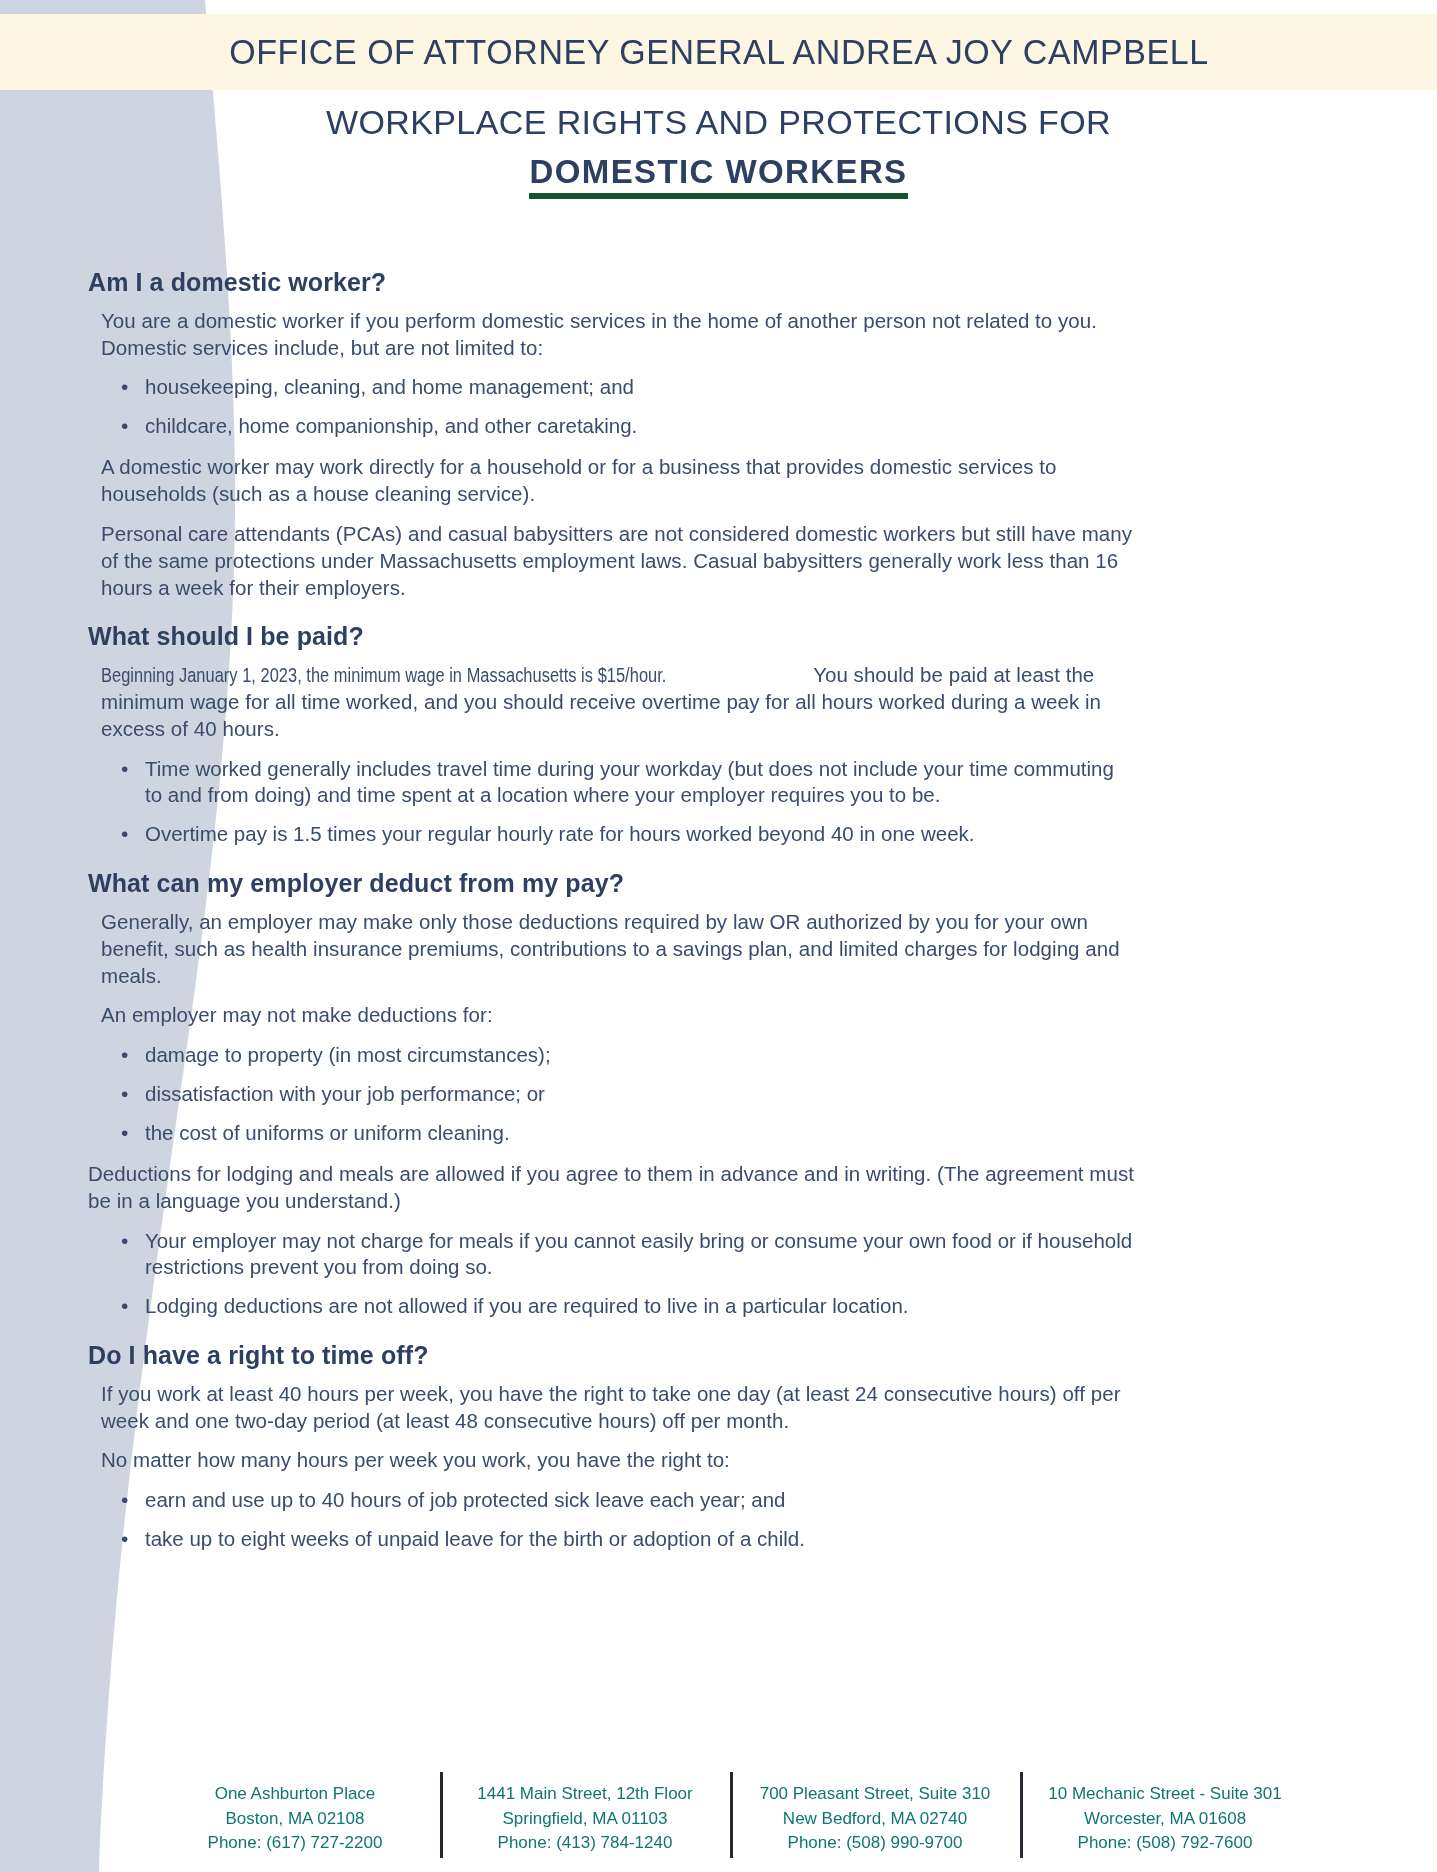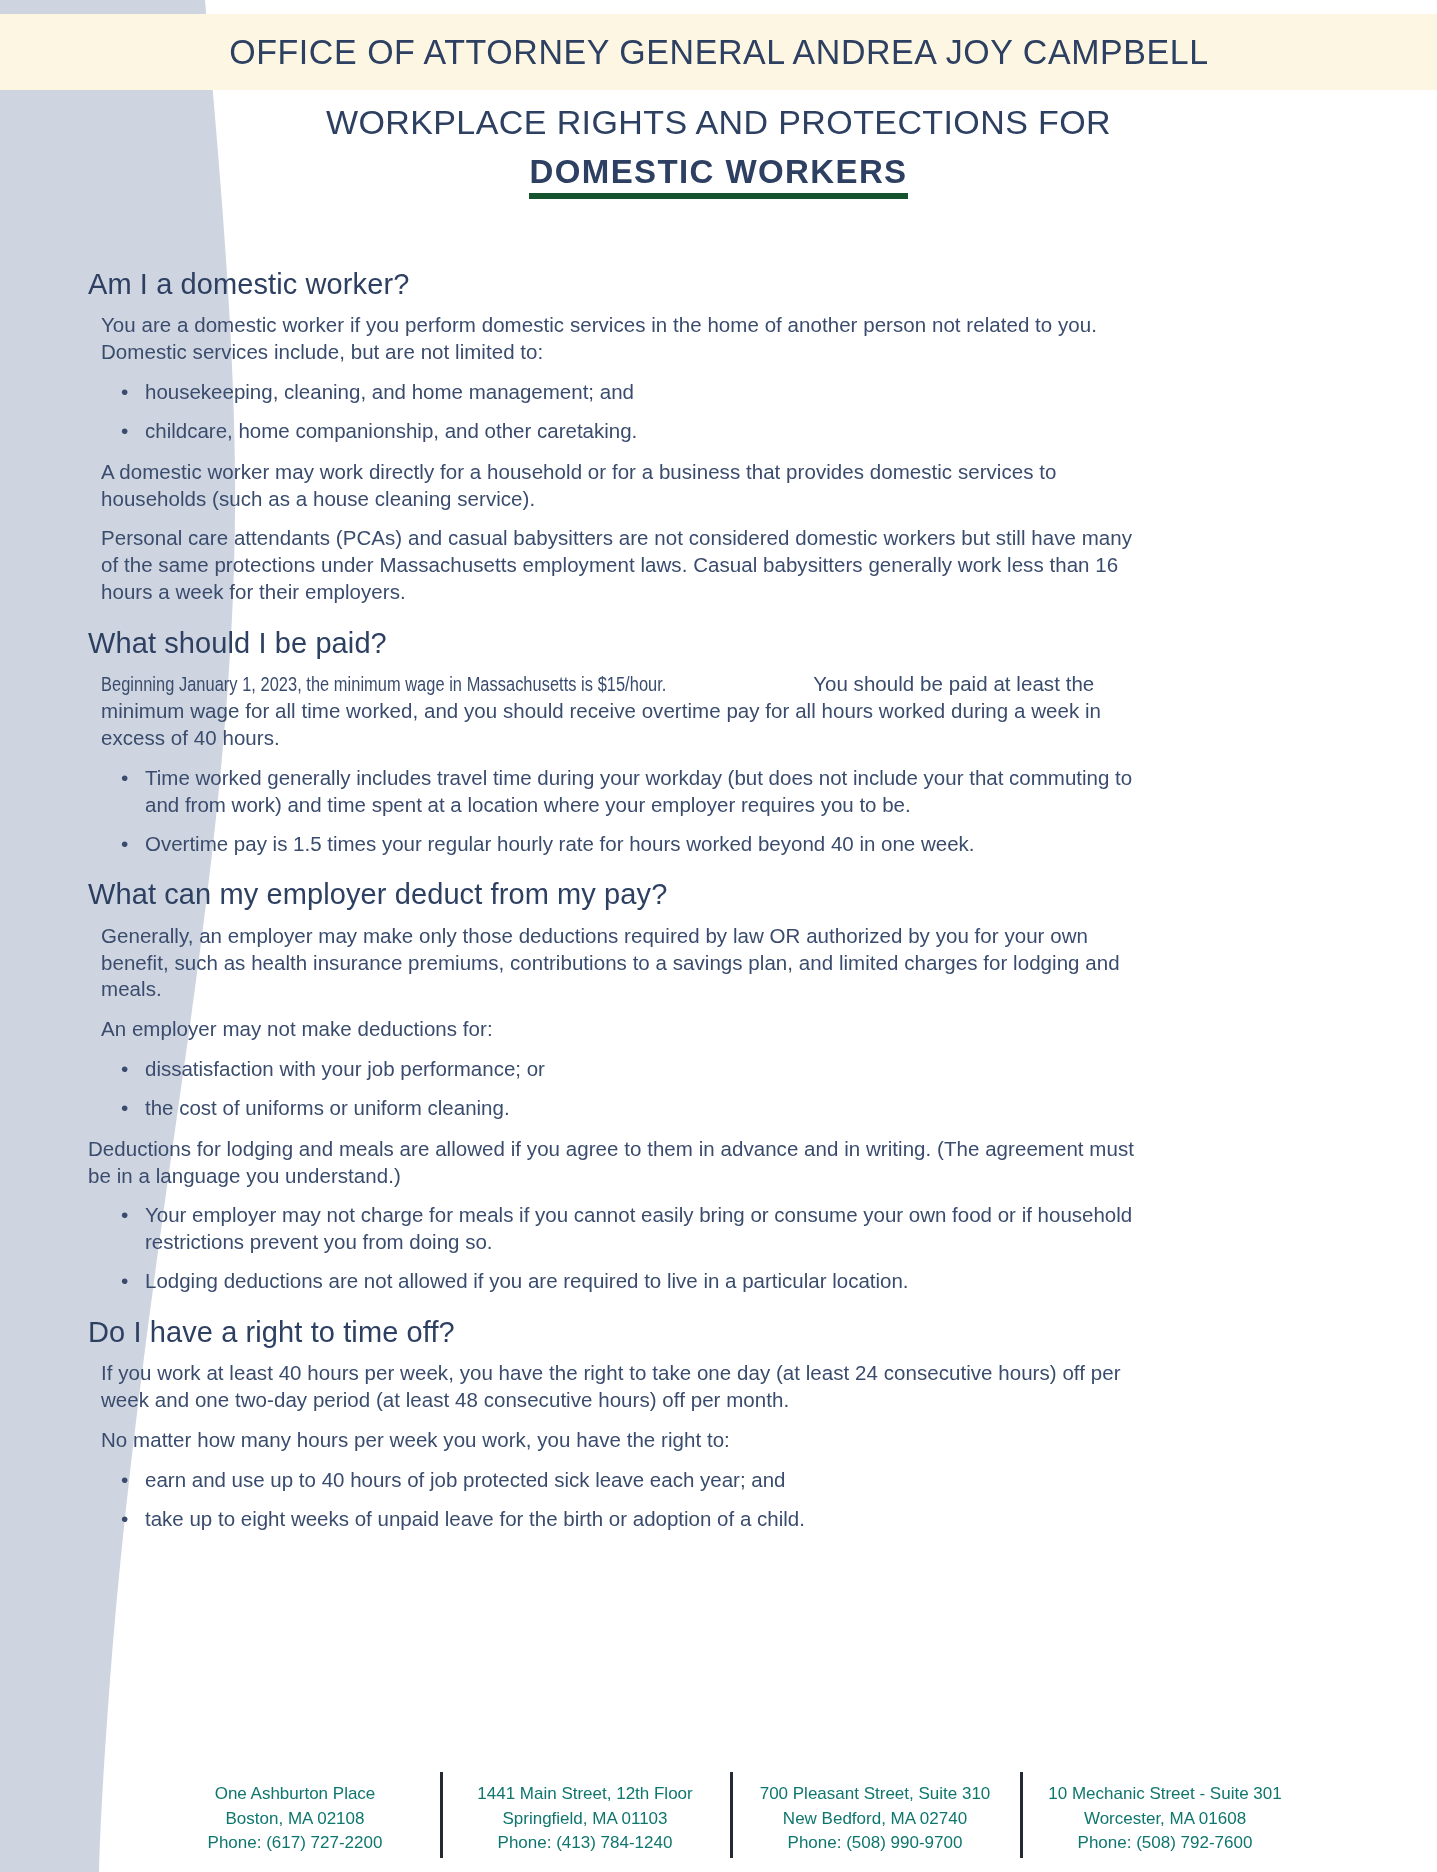--- a/index.html
+++ b/index.html
@@ -79,22 +79,22 @@
   
   #content {
     position: absolute;
     left: 88px;
     top: 268px;
     width: 1048px;
     z-index: 3;
   }
 
   h2.section {
-    font-size: 29px;
-    font-weight: normal;
+    font-size: 25px;
+    font-weight: bold;
     color: #2e4061;
     margin: 0 0 11px 0;
     letter-spacing: 0.1px;
     line-height: 1.15;
   }
   .sec-deduct { margin-left: 4px; }
   .sec-timeoff { margin-left: 4px; }
 
   p.para {
     font-size: 20.5px;
@@ -195,30 +195,31 @@
       <li>childcare, home companionship, and other caretaking.</li>
     </ul>
     <p class="para indent">A domestic worker may work directly for a household or for a business that provides domestic services to households (such as a house cleaning service).</p>
     <p class="para indent">Personal care attendants (PCAs) and casual babysitters are not considered domestic workers but still have many of the same protections under Massachusetts employment laws. Casual babysitters generally work less than 16 hours a week for their employers.</p>
   </section>
 
   <section class="block">
     <h2 class="section">What should I be paid?</h2>
     <p class="para indent"><span class="condensed">Beginning January 1, 2023, the minimum wage in Massachusetts is $15/hour.</span><span> You should be paid at least the minimum wage for all time worked, and you should receive overtime pay for all hours worked during a week in excess of 40 hours.</span></p>
     <ul class="bullets">
-      <li>Time worked generally includes travel time during your workday (but does not include your that commuting to and from work) and time spent at a location where your employer requires you to be.</li>
+      <li>Time worked generally includes travel time during your workday (but does not include your time commuting to and from doing) and time spent at a location where your employer requires you to be.</li>
       <li>Overtime pay is 1.5 times your regular hourly rate for hours worked beyond 40 in one week.</li>
     </ul>
   </section>
 
   <section class="block">
     <h2 class="section sec-deduct">What can my employer deduct from my pay?</h2>
     <p class="para indent">Generally, an employer may make only those deductions required by law OR authorized by you for your own benefit, such as health insurance premiums, contributions to a savings plan, and limited charges for lodging and meals.</p>
     <p class="para indent">An employer may not make deductions for:</p>
     <ul class="bullets">
+      <li>damage to property (in most circumstances);</li>
       <li>dissatisfaction with your job performance; or</li>
       <li>the cost of uniforms or uniform cleaning.</li>
     </ul>
     <p class="para">Deductions for lodging and meals are allowed if you agree to them in advance and in writing. (The agreement must be in a language you understand.)</p>
     <ul class="bullets">
       <li>Your employer may not charge for meals if you cannot easily bring or consume your own food or if household restrictions prevent you from doing so.</li>
       <li>Lodging deductions are not allowed if you are required to live in a particular location.</li>
     </ul>
   </section>
 

